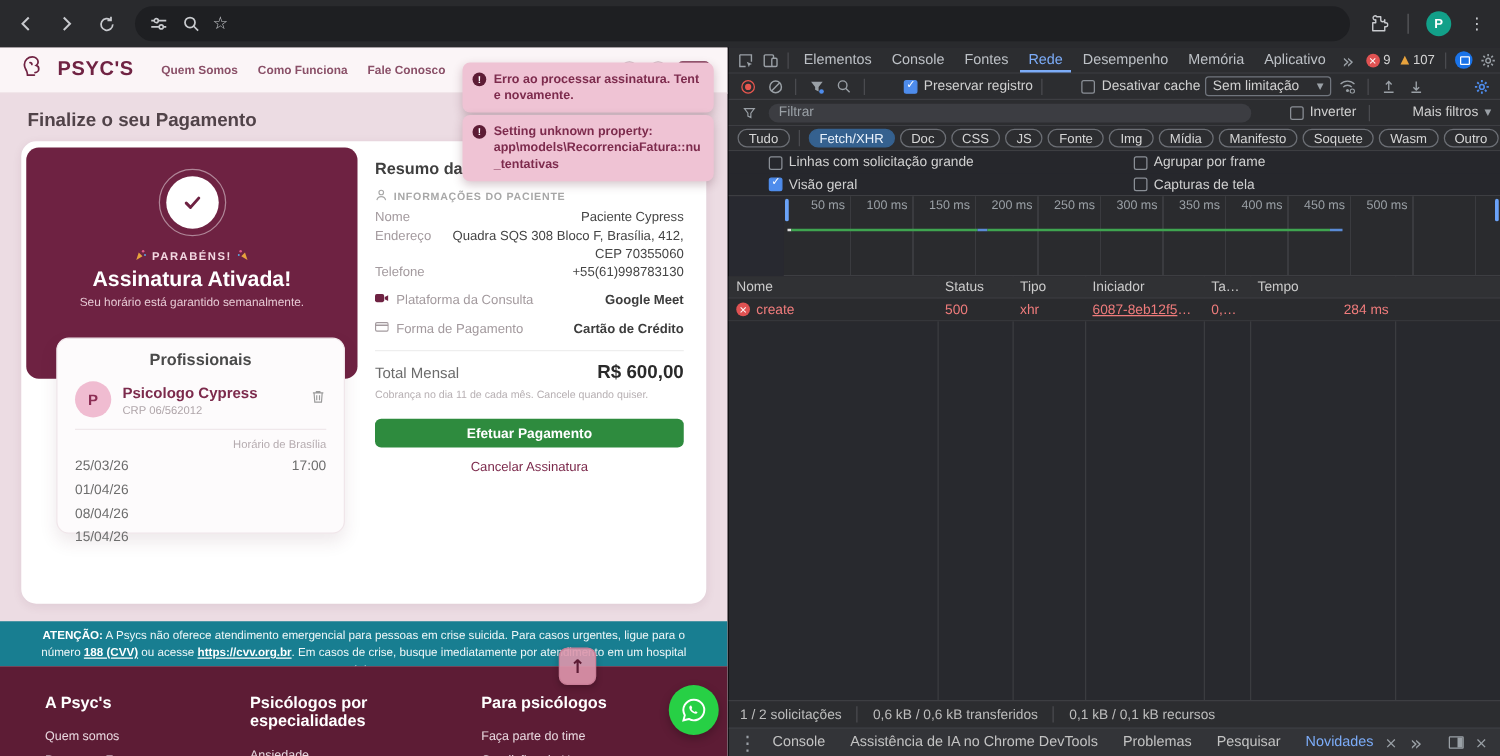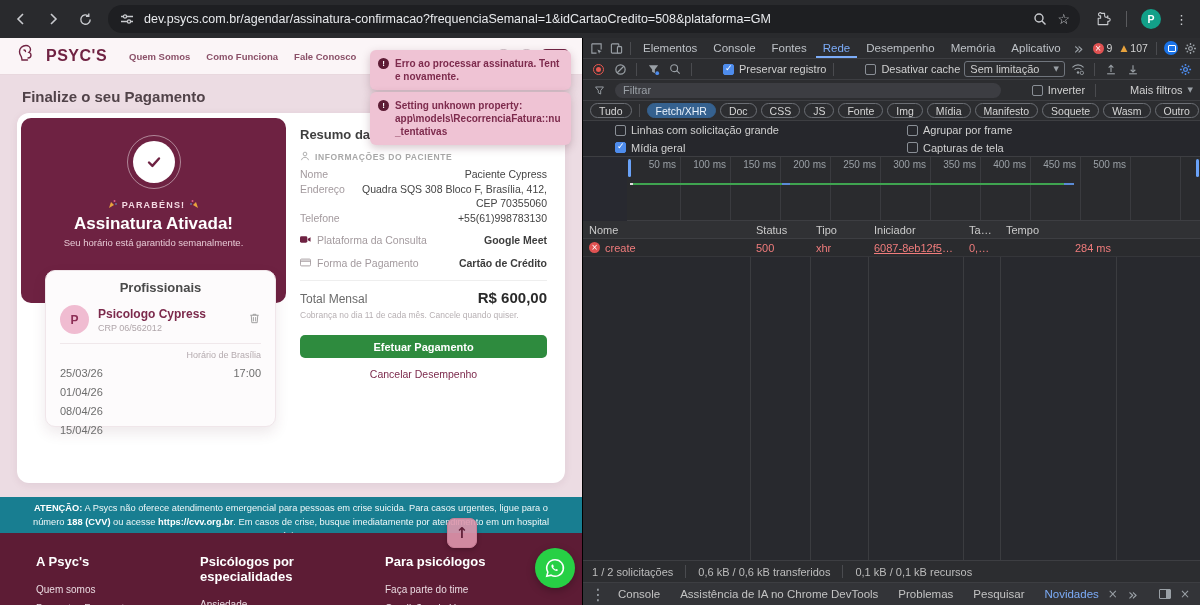--- a/index.html
+++ b/index.html
@@ -69,21 +69,21 @@
   .cancel-link { text-align:center; font-size:10.5px; color:#7c2a4c; margin-top:10px; cursor:pointer; }
 
   .toast { position:absolute; left:370px; width:201px; background:#efc3d4; border-radius:6px; box-shadow:0 3px 8px rgba(90,40,60,.25); padding:7px 9px 7px 8px; display:flex; gap:6px; z-index:20; }
   .toast1 { top:12px; }
   .toast2 { top:54px; }
   .toast-ic { width:11px; height:11px; border-radius:50%; background:#5d1c35; color:#fff; font-size:8px; font-weight:bold; display:flex; align-items:center; justify-content:center; flex:none; margin-top:1px; }
   .toast-msg { font-size:10px; line-height:13px; color:#7d2b4d; font-weight:bold; word-break:break-all; }
 
   .notice { position:absolute; left:0; right:0; top:459px; height:36px; background:#187e91; color:#eef7f8; font-size:9.3px; line-height:14px; text-align:center; padding:4px 28px 0; }
   .notice b { color:#fff; }
-  .notice .lnk { color:#fff; font-weight:bold; cursor:pointer; }
+  .notice .lnk { color:#fff; font-weight:bold; text-decoration:underline; cursor:pointer; }
 
   .page-footer { position:absolute; left:0; right:0; top:495px; height:72px; background:#5d1c35; display:flex; padding:21px 0 0 36px; }
   .fcol1 { width:164px; } .fcol2 { width:185px; } .fcol3 { width:150px; }
   .fcol-t { font-size:13px; font-weight:bold; color:#fff; }
   .flink { font-size:10px; color:#e9d9e0; margin-top:8px; cursor:pointer; }
   .flink.first { margin-top:15px; }
 
   .scrolltop { position:absolute; left:447px; top:480px; width:30px; height:30px; border-radius:7px; background:rgba(222,150,172,.9); border:1px solid #c97e97; color:#5d1c35; font-size:15px; font-weight:bold; display:flex; align-items:center; justify-content:center; cursor:pointer; box-shadow:0 2px 5px rgba(0,0,0,.2); z-index:15; }
   .whatsapp { position:absolute; left:535px; top:510px; width:40px; height:40px; border-radius:50%; background:#27d045; display:flex; align-items:center; justify-content:center; box-shadow:0 3px 8px rgba(0,0,0,.25); cursor:pointer; z-index:15; }
 
@@ -177,21 +177,20 @@
     <div class="omnibox">
       <span class="bicon">
         <svg width="14" height="14" viewBox="0 0 14 14">
             <g stroke="#c8cace" stroke-width="1.3" fill="none">
               <path d="M1 4.5h12M1 9.5h12"></path>
               <circle cx="5" cy="4.5" r="1.6" fill="#1e1f22"></circle>
               <circle cx="9" cy="9.5" r="1.6" fill="#1e1f22"></circle>
             </g>
           </svg>
       </span>
-      <span class="omni-url">dev.psycs.com.br/agendar/assinatura-confirmacao?frequenciaSemanal=1&amp;idCartaoCredito=508&amp;plataforma=GM</span>
       <span class="bicon">
         <svg width="14" height="14" viewBox="0 0 14 14">
             <circle cx="6" cy="6" r="4" fill="none" stroke="#c8cace" stroke-width="1.4"></circle>
             <path d="M9 9l3.5 3.5" stroke="#c8cace" stroke-width="1.4"></path>
           </svg>
       </span>
       <span class="star glyph">☆</span>
     </div>
     <span class="bicon">
       <svg width="16" height="16" viewBox="0 0 20 20">
@@ -328,21 +327,21 @@
             </span>
             <span class="v">Cartão de Crédito</span>
           </div>
           <div class="sum-div"></div>
           <div class="total-row">
             <span class="tl">Total Mensal</span>
             <span class="tv">R$ 600,00</span>
           </div>
           <div class="bill-note">Cobrança no dia 11 de cada mês. Cancele quando quiser.</div>
           <button class="pay-btn">Efetuar Pagamento</button>
-          <div class="cancel-link">Cancelar Desempenho</div>
+          <div class="cancel-link">Cancelar Assinatura</div>
         </div>
       </div>
 
       <div class="toast toast1">
         <span class="toast-ic">!</span>
         <span class="toast-msg">Erro ao processar assinatura. Tente novamente.</span>
       </div>
       <div class="toast toast2">
         <span class="toast-ic">!</span>
         <span class="toast-msg">
@@ -539,21 +538,21 @@
           <span>Linhas com solicitação grande</span>
         </label>
         <label class="opt">
           <span class="cb"></span>
           <span>Agrupar por frame</span>
         </label>
       </div>
       <div class="dt-row dt-opts last">
         <label class="opt">
           <span class="cb on"></span>
-          <span>Mídia geral</span>
+          <span>Visão geral</span>
         </label>
         <label class="opt">
           <span class="cb"></span>
           <span>Capturas de tela</span>
         </label>
       </div>
 
       <div class="overview">
         <div class="ov-grid"></div>
         <div class="ticks">

